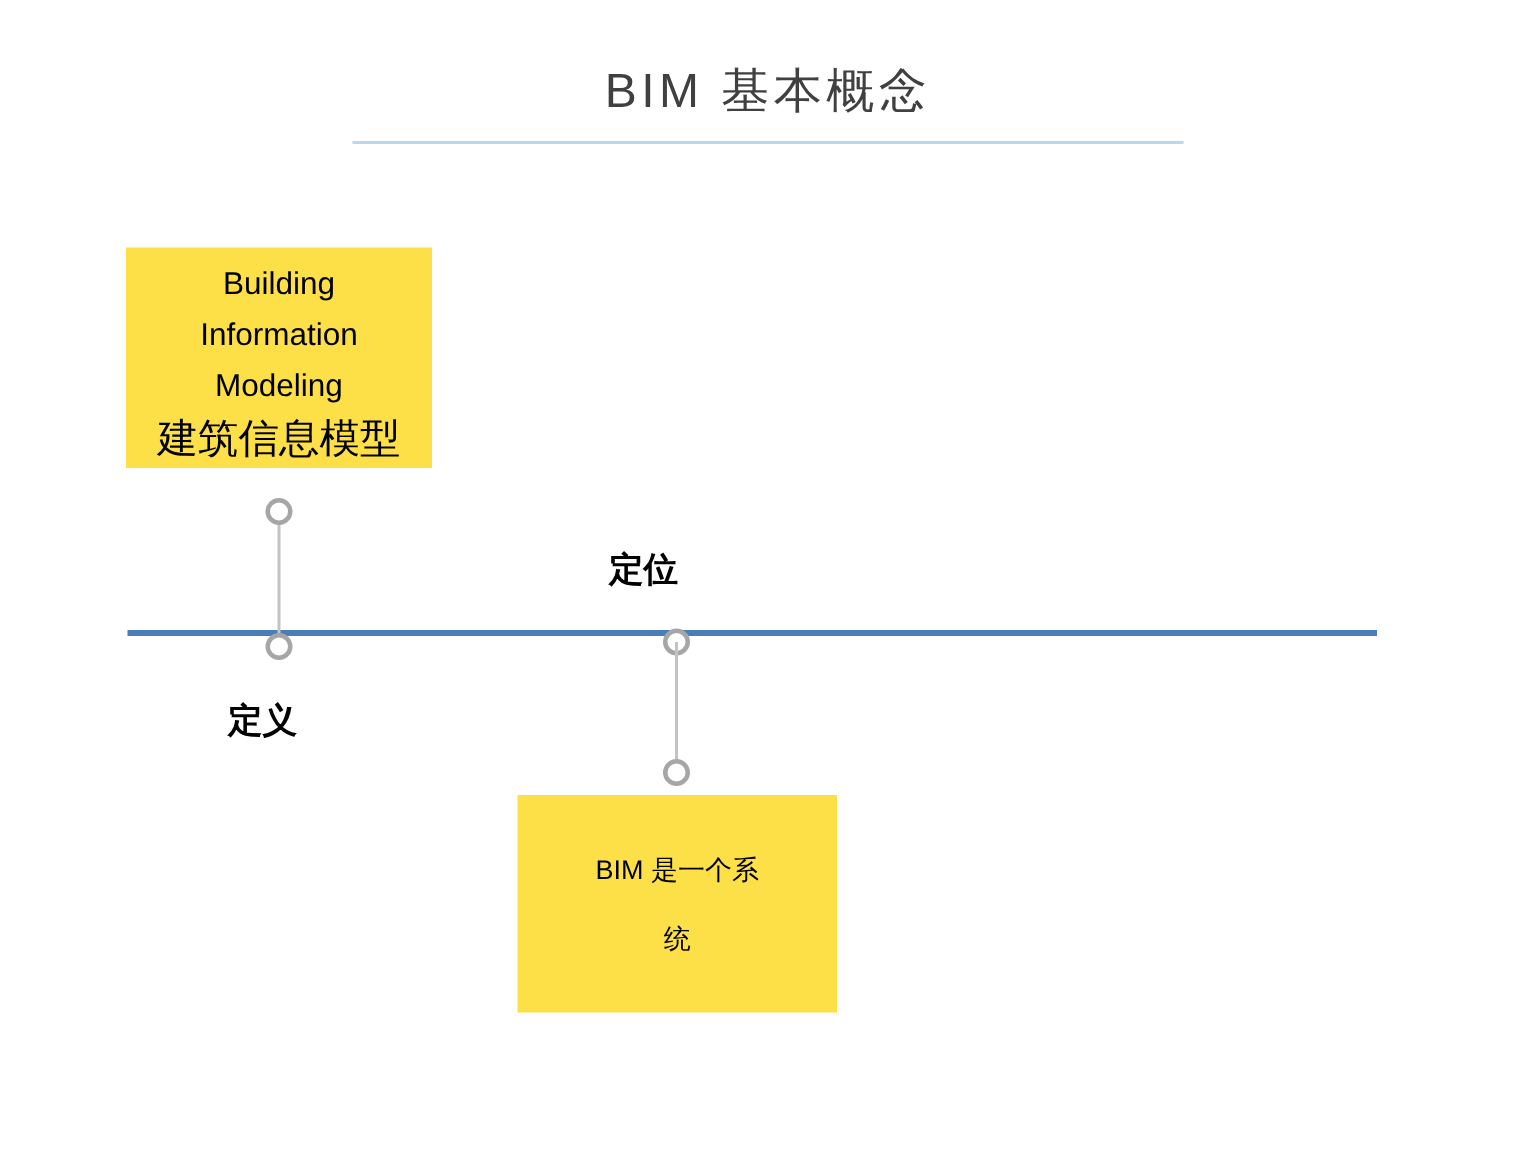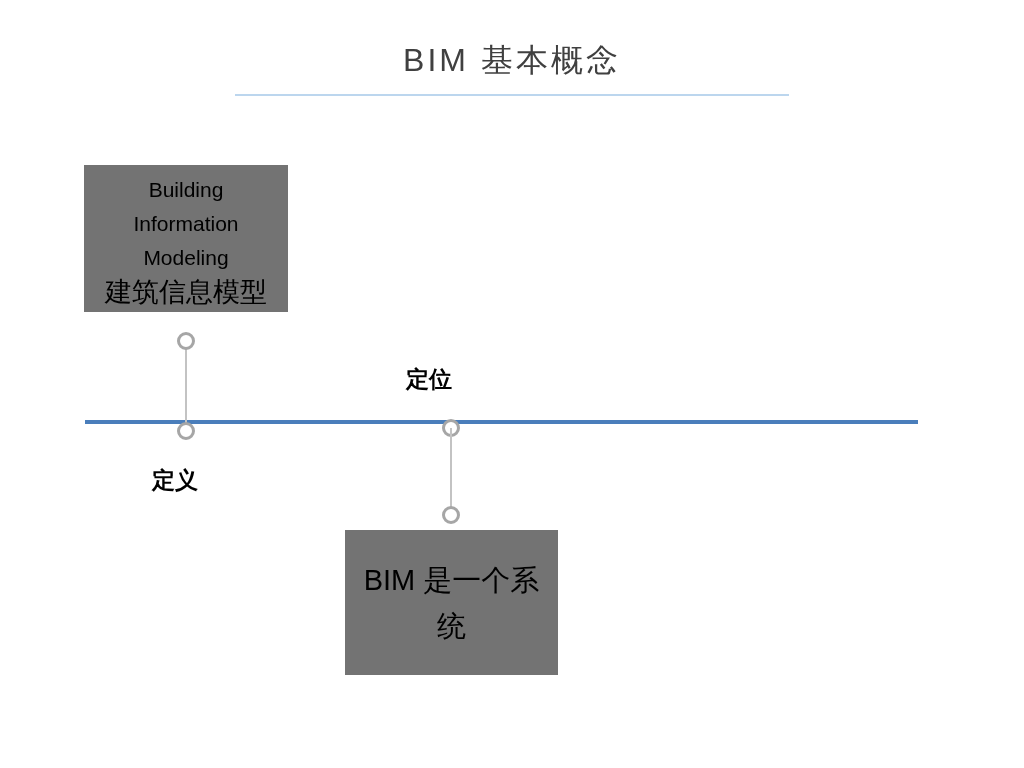--- a/index.html
+++ b/index.html
@@ -75,21 +75,21 @@
     box-sizing: border-box;
   }
   #circle-1-top    { left: 177px; top: 332px; }
   #circle-1-axis   { left: 177px; top: 422px; }
   #circle-2-axis   { left: 442px; top: 419px; }
   #circle-2-bottom { left: 442px; top: 506px; }
 
   
   .content-box {
     position: absolute;
-    background: #737373;
+    background: #fde047;
     box-sizing: border-box;
     display: flex;
     flex-direction: column;
     align-items: center;
     justify-content: center;
     color: #000000;
   }
   #box-definition {
     left: 84px;
     top: 165px;
@@ -107,21 +107,21 @@
     line-height: 34px;
     white-space: nowrap;
   }
   #box-positioning {
     left: 345px;
     top: 530px;
     width: 213px;
     height: 145px;
   }
   #box-positioning .line-cn {
-    font-size: 29px;
+    font-size: 18px;
     line-height: 46px;
     white-space: nowrap;
   }
 
   
   .stage-label {
     position: absolute;
     font-size: 23px;
     font-weight: bold;
     color: #000000;

